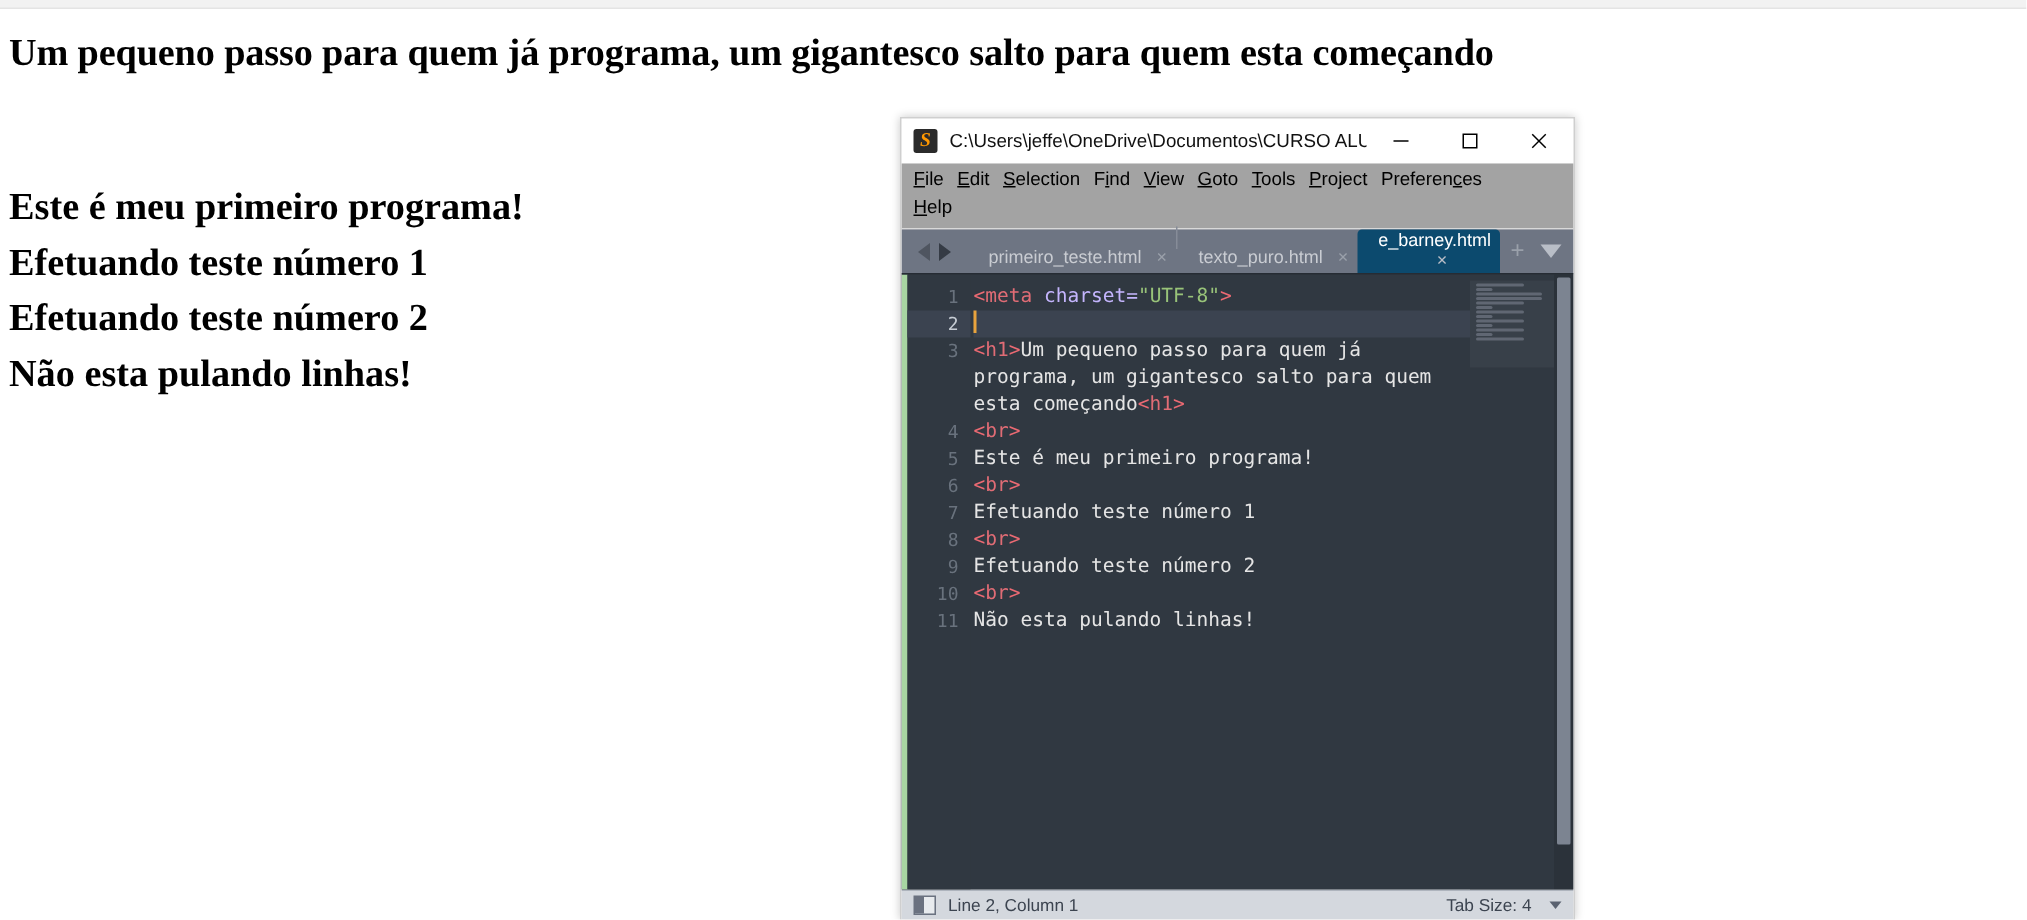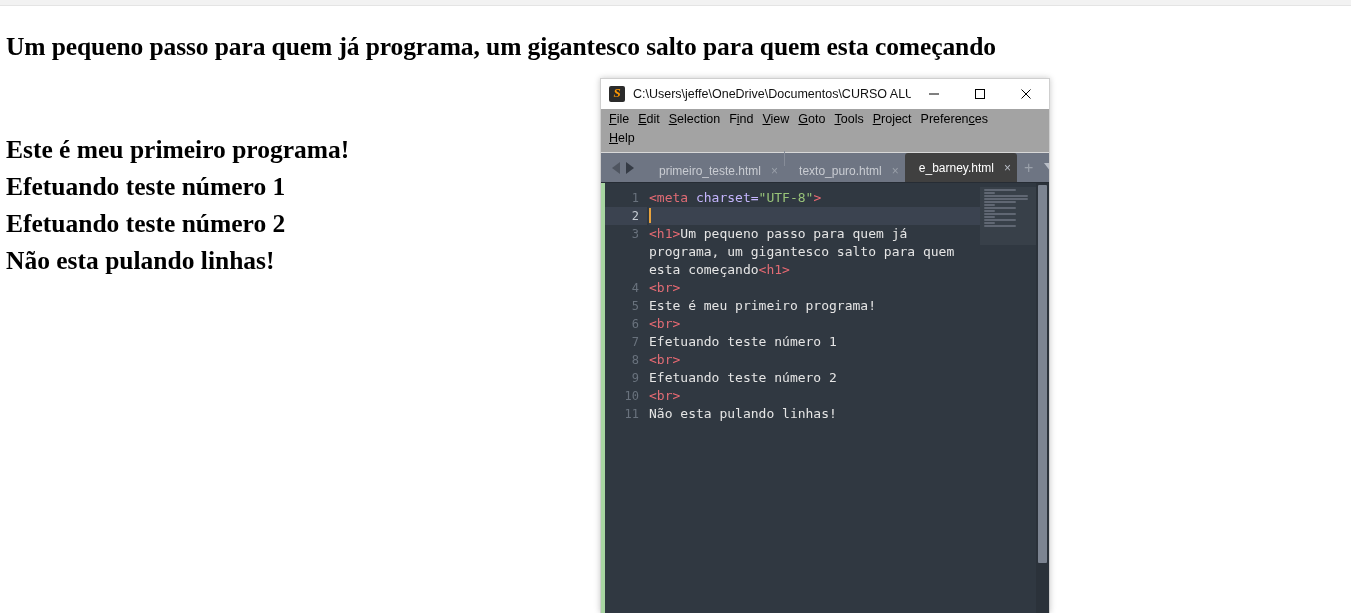--- a/index.html
+++ b/index.html
@@ -18,21 +18,21 @@
   
   #browser-strip {
     position: absolute;
     left: 0; top: 0;
     width: 1351px; height: 5px;
     background: #f2f2f2;
     border-bottom: 1px solid #e4e4e4;
   }
   #browser-content {
     position: absolute;
-    left: 0; top: 22px;
+    left: 0; top: 10px;
     width: 1351px;
     padding: 0;
   }
   #page-h1 {
     margin: 10px 0 0 6px;
     font-family: "Liberation Serif", serif;
     font-size: 25.5px;
     font-weight: bold;
     color: #000000;
     line-height: 1.15;
@@ -162,24 +162,25 @@
     align-items: center;
     padding: 0 6px 0 14px;
     font-size: 12px;
     color: #c9ccd2;
     white-space: nowrap;
     flex: 0 0 auto;
     position: relative;
     margin-bottom: 0;
   }
   .st-tab.active {
-    background: #404040;
+    background: #0c4a6e;
     color: #ffffff;
     height: 29px;
     border-radius: 3px 3px 0 0;
+    flex-direction: column;
   }
   .st-tab .tabclose {
     margin-left: 10px;
     font-size: 12px;
     color: #9aa0aa;
     line-height: 1;
   }
   .st-tab.active .tabclose { color: #b9bec7; }
   .tab-sep {
     width: 1px;
@@ -463,13 +464,21 @@
       <div class="mm-line tiny"></div>
       <div class="mm-line med"></div>
       <div class="mm-line tiny"></div>
       <div class="mm-line med"></div>
     </div>
     <div id="st-scrollbar">
       <div id="st-scroll-thumb"></div>
     </div>
   </div>
 
+  <div id="st-statusbar">
+    <div id="status-toggle"></div>
+    <div id="status-left">Line 2, Column 1</div>
+    <div id="status-right">
+      <span class="sr-item">Tab Size: 4</span>
+      <span id="status-caret"></span>
+    </div>
+  </div>
 </div>
 
 </body></html>

